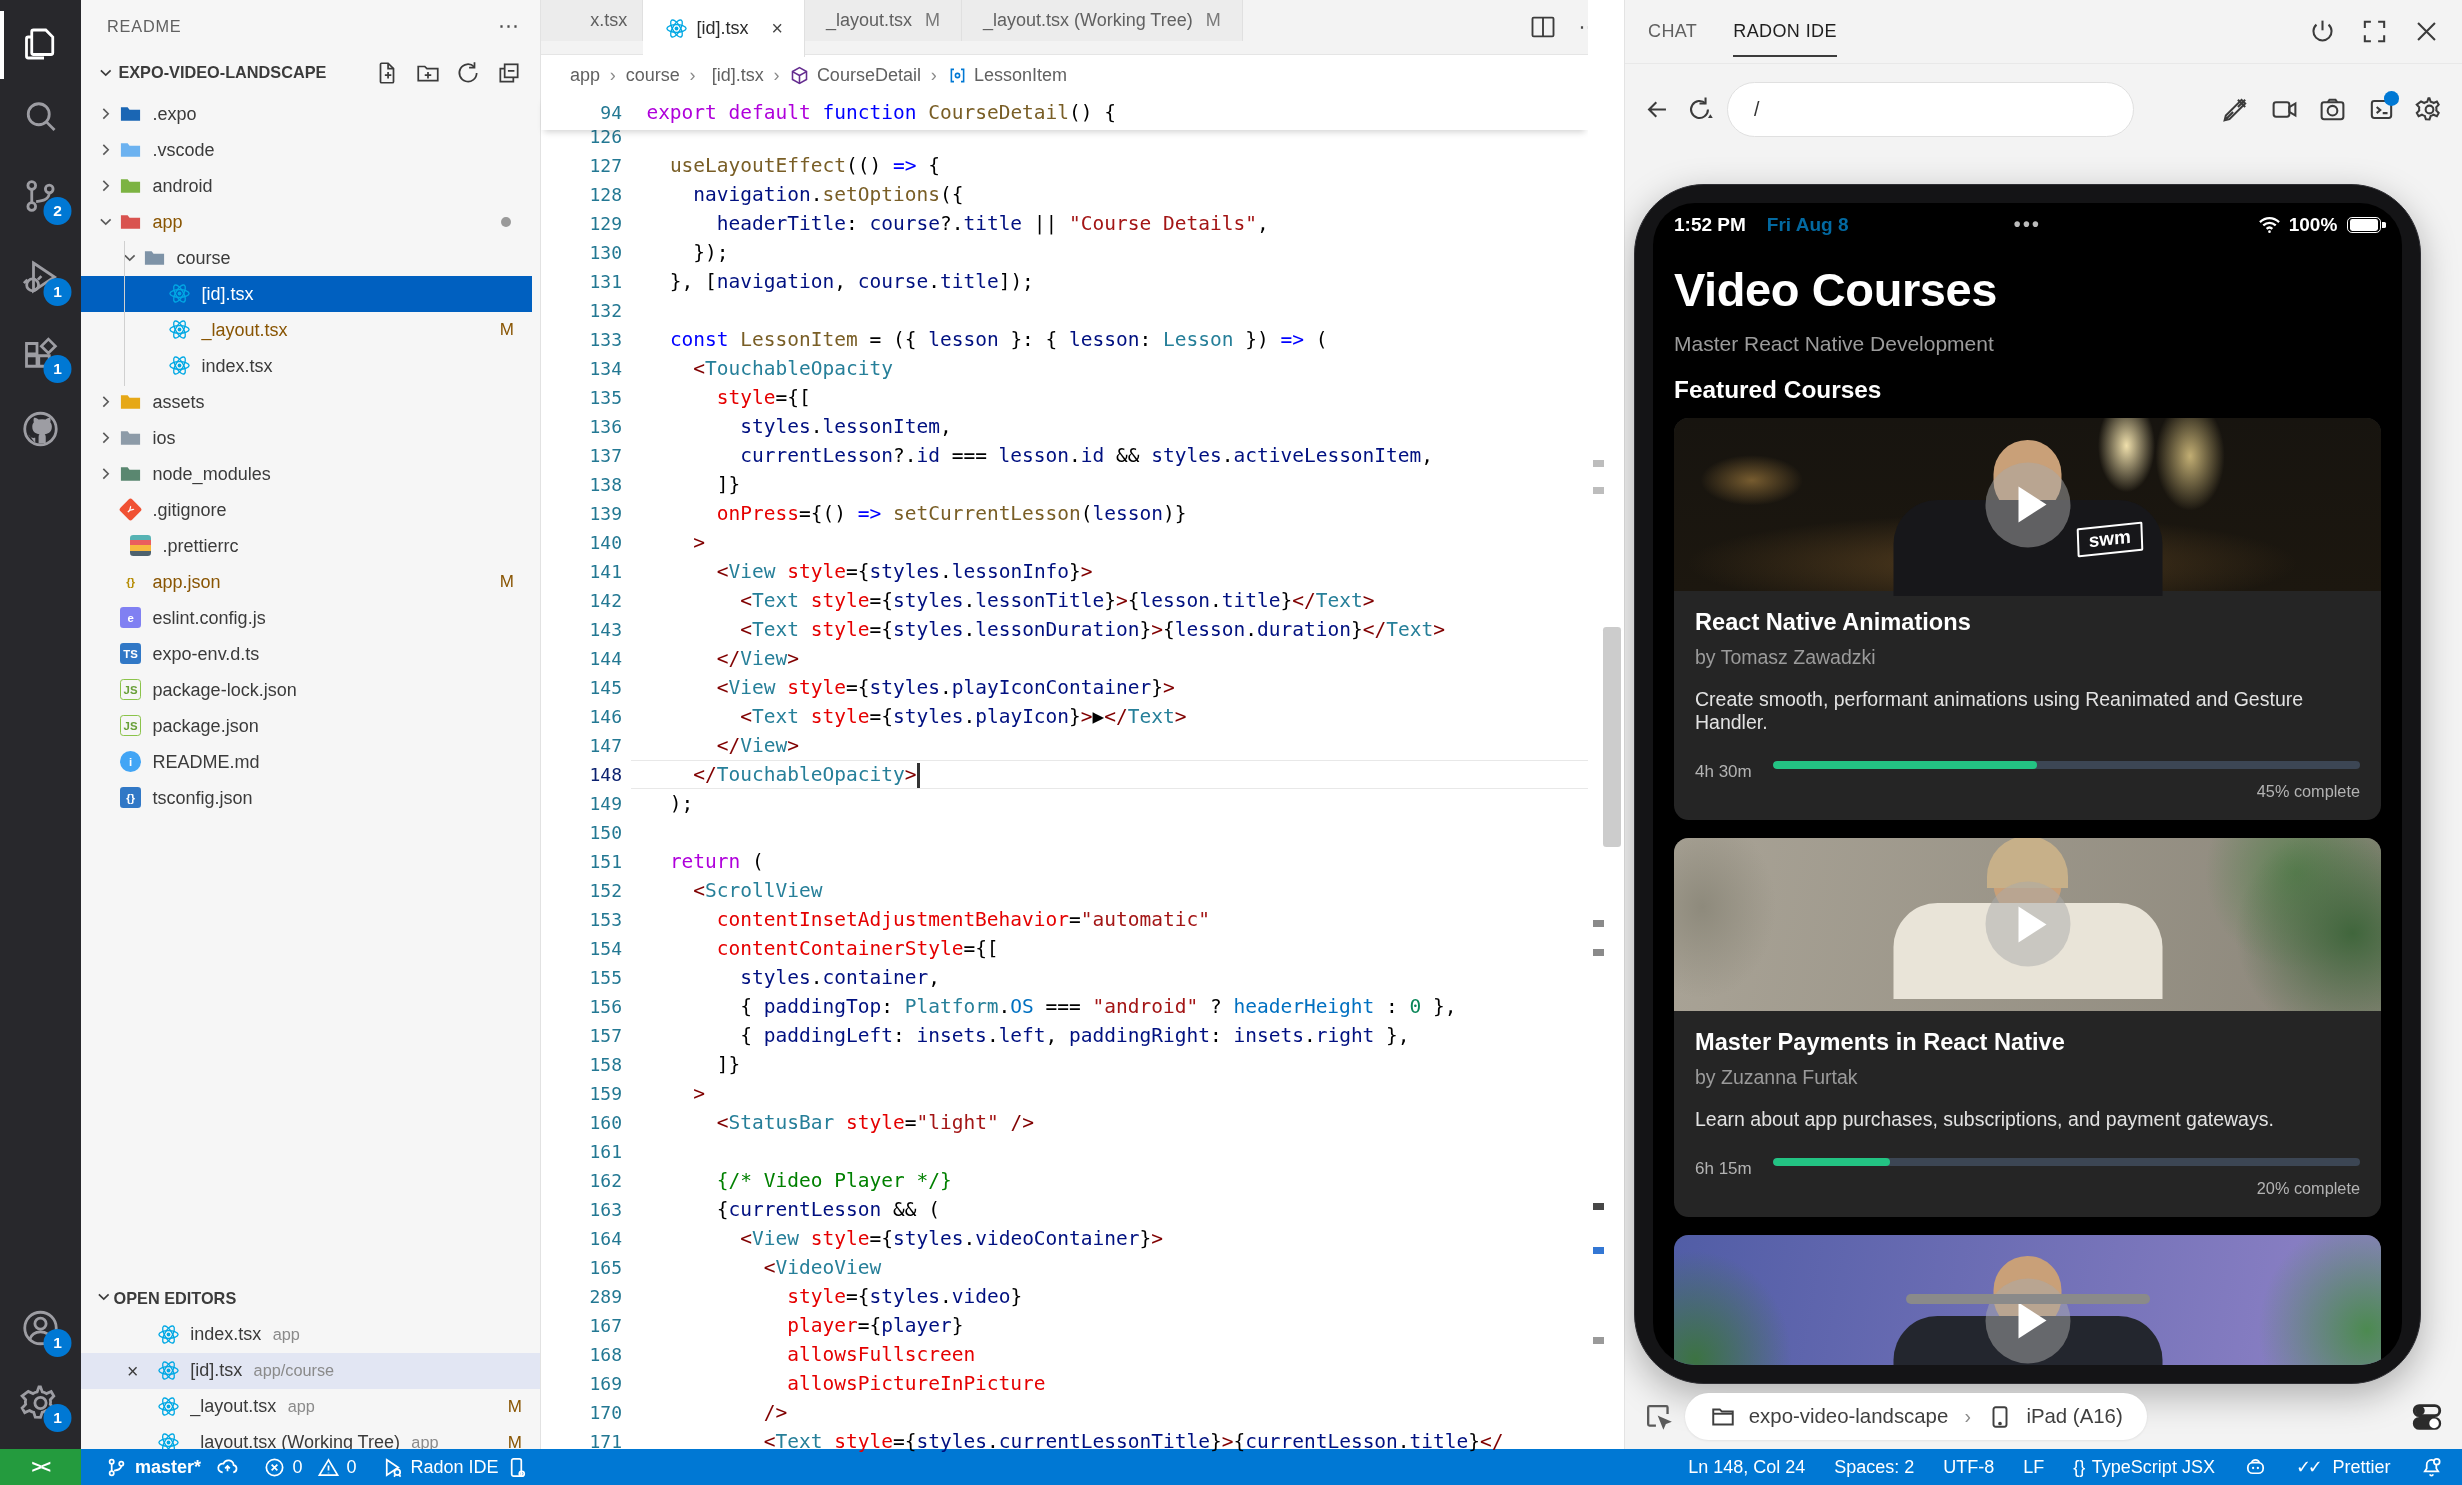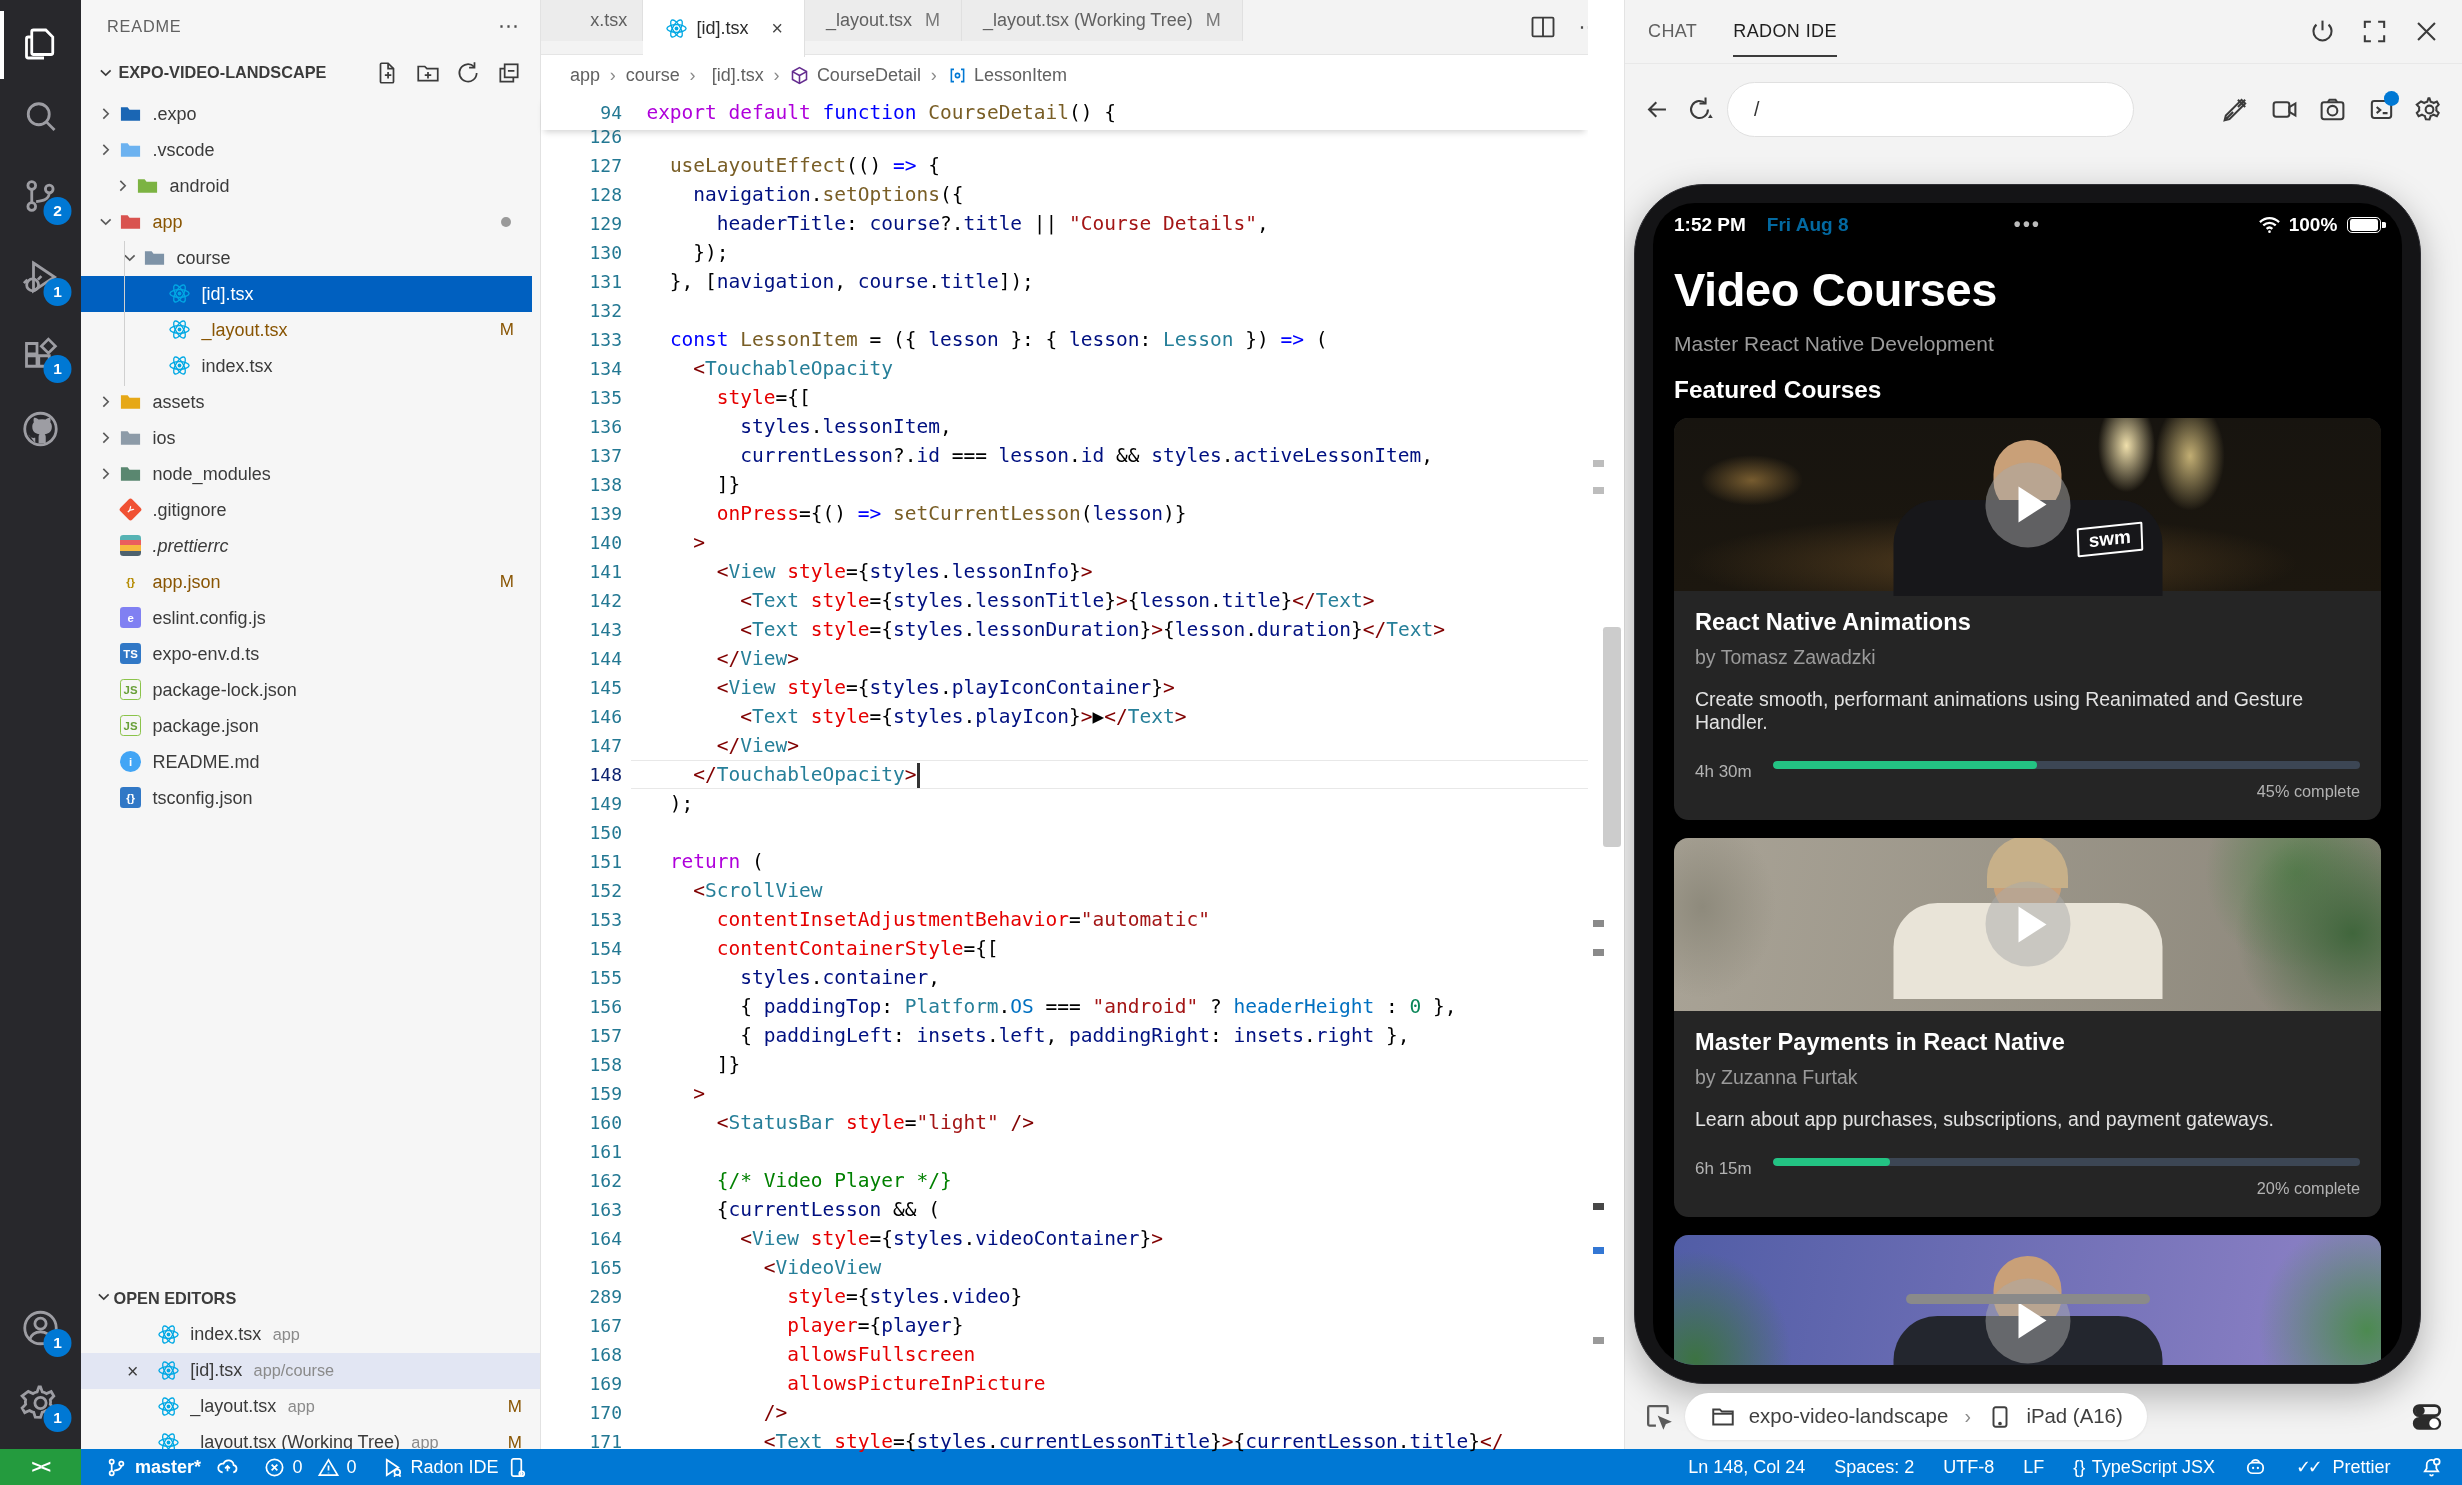--- a/index.html
+++ b/index.html
@@ -271,21 +271,21 @@
             <path d="M9 6l6 6-6 6"></path>
           </svg>
         </span>
         <span class="ficon">
           <svg viewBox="0 0 24 24">
             <path d="M2 5.5h7l2 2.5h11v11.5H2z" fill="#6cb2f0"></path>
           </svg>
         </span>
         <span>.vscode</span>
       </div>
-      <div class="trow" style="padding-left: 30px;">
+      <div class="trow" style="padding-left: 13px;">
         <span class="chev">
           <svg viewBox="0 0 24 24">
             <path d="M9 6l6 6-6 6"></path>
           </svg>
         </span>
         <span class="ficon">
           <svg viewBox="0 0 24 24">
             <path d="M2 5.5h7l2 2.5h11v11.5H2z" fill="#7cb342"></path>
           </svg>
         </span>
@@ -394,21 +394,21 @@
         </span>
         <span>node_modules</span>
       </div>
       <div class="trow" style="padding-left: 13px;">
         <span class="chev"></span>
         <span class="ficon">
           <span class="gl" style="background:#f05133;transform:rotate(45deg) scale(.8);color:#fff">Y</span>
         </span>
         <span>.gitignore</span>
       </div>
-      <div class="trow" style="padding-left: 13px; font-style: italic;">
+      <div class="trow" style="padding-left: 23px;">
         <span class="chev"></span>
         <span class="ficon">
           <span class="gl" style="background:linear-gradient(180deg,#56b3b4 25%,#ea5e5e 25% 50%,#f7b93e 50% 75%,#4d616e 75%)"></span>
         </span>
         <span>.prettierrc</span>
       </div>
       <div class="trow" style="padding-left: 13px;">
         <span class="chev"></span>
         <span class="ficon">
           <span class="gl" style="background:transparent;color:#b58b00;">{}</span>

